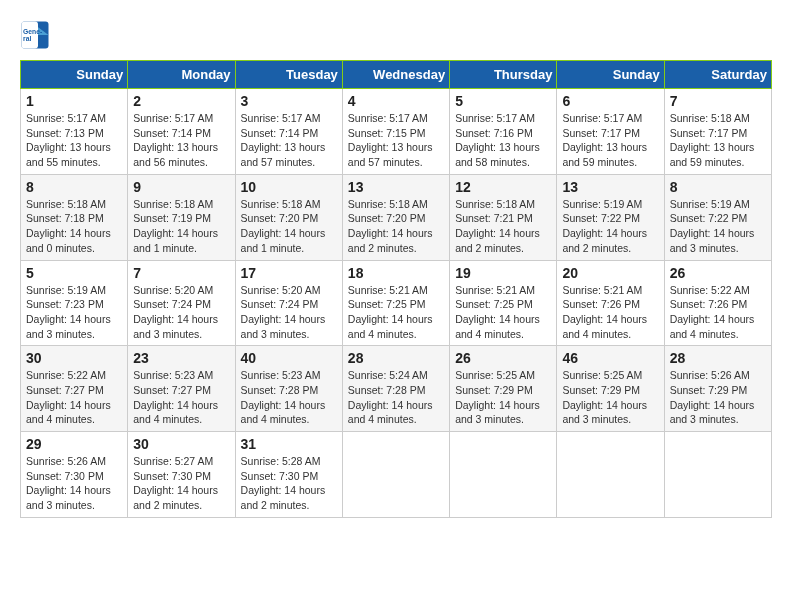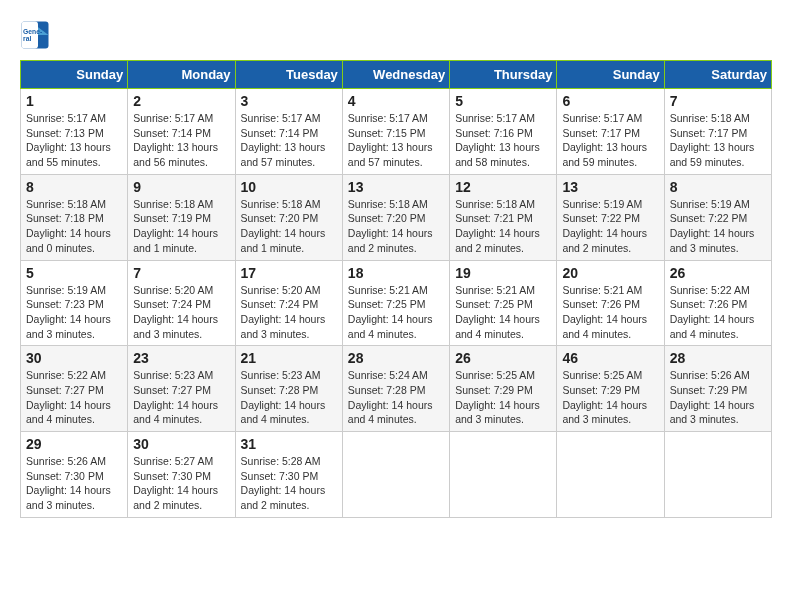--- a/index.html
+++ b/index.html
@@ -217,21 +217,21 @@
       <tr>
         <td>
         <span class="day-number">30</span>
         <span class="day-detail">Sunrise: 5:22 AM<br>Sunset: 7:27 PM<br>Daylight: 14 hours and 4 minutes.</span>
       </td>
         <td>
         <span class="day-number">23</span>
         <span class="day-detail">Sunrise: 5:23 AM<br>Sunset: 7:27 PM<br>Daylight: 14 hours and 4 minutes.</span>
       </td>
         <td>
-        <span class="day-number">21</span>
+        <span class="day-number">40</span>
         <span class="day-detail">Sunrise: 5:23 AM<br>Sunset: 7:28 PM<br>Daylight: 14 hours and 4 minutes.</span>
       </td>
         <td>
         <span class="day-number">28</span>
         <span class="day-detail">Sunrise: 5:24 AM<br>Sunset: 7:28 PM<br>Daylight: 14 hours and 4 minutes.</span>
       </td>
         <td>
         <span class="day-number">26</span>
         <span class="day-detail">Sunrise: 5:25 AM<br>Sunset: 7:29 PM<br>Daylight: 14 hours and 3 minutes.</span>
       </td>

